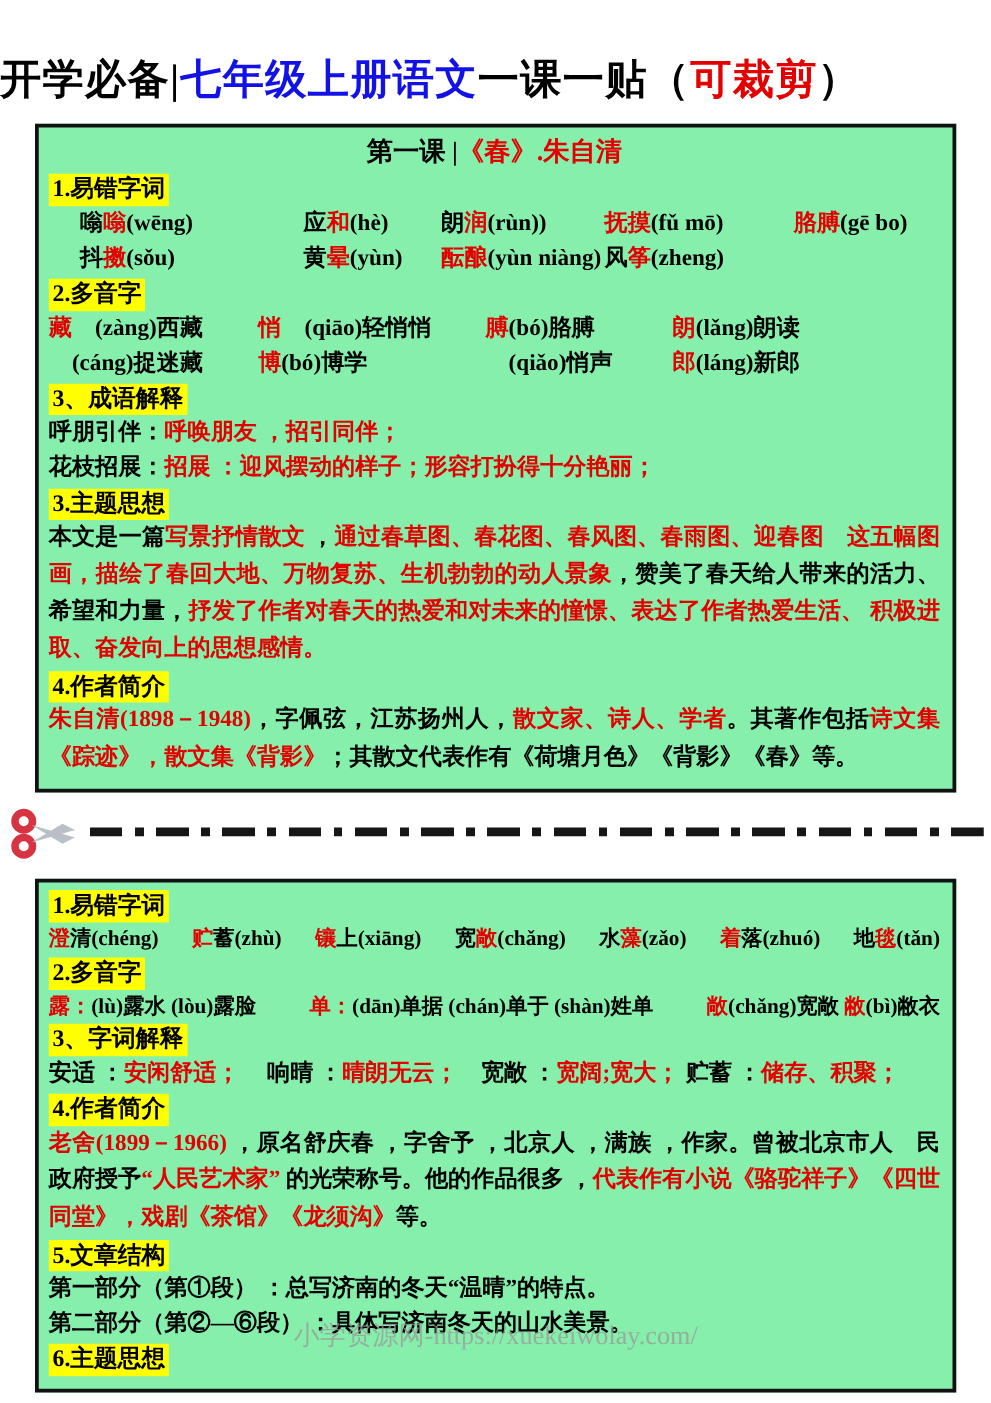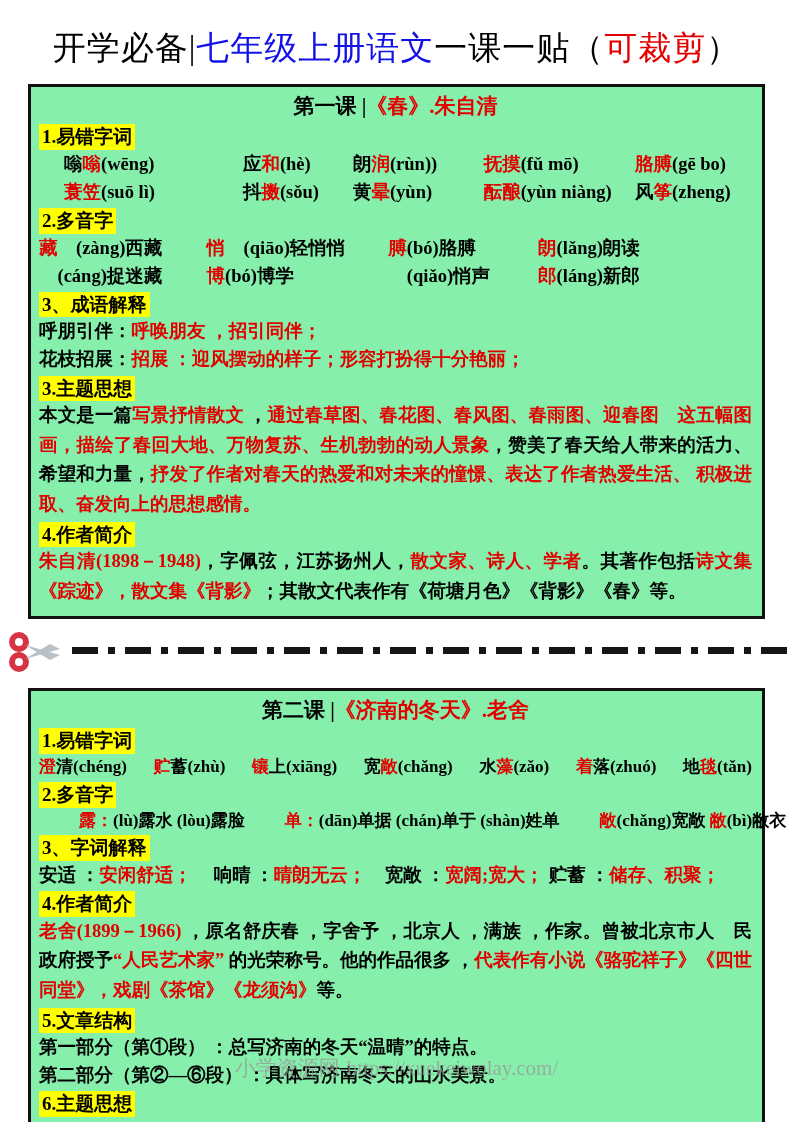--- a/index.html
+++ b/index.html
@@ -8,43 +8,43 @@
   }
   *{box-sizing:border-box; margin:0; padding:0;}
   html,body{background:#ffffff;}
   body{
     width:793px; height:1122px; overflow:hidden;
     font-family:"Liberation Serif","DejaVu Serif",serif;
     color:var(--ink);
   }
   .page{position:relative; width:793px; height:1122px; background:#fff; overflow:hidden;}
   .title{
-    text-align:center; font-size:33px; font-weight:400;
-    padding-top:26px; letter-spacing:1px; white-space:nowrap;
+    font-size:33px; font-weight:700;
+    padding-top:41px; letter-spacing:1px; white-space:nowrap;
   }
   .card{
     border:3px solid var(--border);
     margin:13px 28px 0 28px;
     padding:4px 10px 10px 8px;
     background:#86efac;
   }
   .card-title{text-align:center; font-size:21px; font-weight:700; margin:1px 0 2px 0;}
   .hl{
     display:inline-block; background:var(--hl);
     font-size:19px; font-weight:700; padding:0 3px; margin-top:2px; line-height:1.35;
   }
   .line, .cell{font-size:18.5px; font-weight:700; line-height:1.52; white-space:nowrap;}
   .para{font-size:18.5px; font-weight:700; line-height:1.6; text-align:justify;}
   .grid{display:grid; align-items:baseline;}
   .g-words1{grid-template-columns:26% 16% 19% 22% 17%;padding-left:25px;}
   .g-poly1{grid-template-columns:23.5% 25.5% 21% 30%;}
   .g-words2{grid-template-columns:repeat(7,auto); justify-content:space-between;}
   .g-words2 .cell{font-size:17px;}
   .g-poly2{grid-template-columns:auto auto auto; justify-content:space-between;}
-  .g-poly2 .cell{font-size:17px;margin-left:40px;}
+  .g-poly2 .cell{font-size:17px;}
   .g-defs2{grid-template-columns:24.5% 24% 23% 28.5%;}
   .seg-black{color:var(--ink);}
   .seg-red{color:var(--red);}
   .seg-blue{color:var(--blue);}
   .cutline{position:relative; height:46px; margin:10px 0 0 0;}
   .cutline .scissors{position:absolute; left:8px; top:1px;}
   .dashdot{
     position:absolute; left:72px; right:6px; top:18px; height:7px;
     background:repeating-linear-gradient(90deg,
       #161616 0 26px, transparent 26px 36px,
@@ -69,21 +69,20 @@
 
     <div><span class="hl">1.易错字词</span></div>
     <div class="grid g-words1">
       <span class="cell"><span class="seg-black">嗡</span><span class="seg-red">嗡</span><span class="seg-black">(wēng)</span></span>
       <span class="cell"><span class="seg-black">应</span><span class="seg-red">和</span><span class="seg-black">(hè)</span></span>
       <span class="cell"><span class="seg-black">朗</span><span class="seg-red">润</span><span class="seg-black">(rùn))</span></span>
       <span class="cell"><span class="seg-red">抚摸</span><span class="seg-black">(fǔ mō)</span></span>
       <span class="cell"><span class="seg-red">胳膊</span><span class="seg-black">(gē bo)</span></span>
     </div>
     <div class="grid g-words1">
-      <span class="cell"><span class="seg-red">蓑笠</span><span class="seg-black">(suō lì)</span></span>
       <span class="cell"><span class="seg-black">抖</span><span class="seg-red">擞</span><span class="seg-black">(sǒu)</span></span>
       <span class="cell"><span class="seg-black">黄</span><span class="seg-red">晕</span><span class="seg-black">(yùn)</span></span>
       <span class="cell"><span class="seg-red">酝酿</span><span class="seg-black">(yùn niàng)</span></span>
       <span class="cell"><span class="seg-black">风</span><span class="seg-red">筝</span><span class="seg-black">(zheng)</span></span>
     </div>
 
     <div><span class="hl">2.多音字</span></div>
     <div class="grid g-poly1">
       <span class="cell"><span class="seg-red">藏</span><span class="seg-black">　(zàng)西藏</span></span>
       <span class="cell"><span class="seg-red">悄</span><span class="seg-black">　(qiāo)轻悄悄</span></span>
@@ -112,21 +111,20 @@
     <svg class="scissors" width="62" height="44" viewBox="0 0 62 44" aria-hidden="true">
       <circle cx="11" cy="12" r="7" fill="none" stroke="#d63443" stroke-width="6"></circle>
       <circle cx="11" cy="32" r="7" fill="none" stroke="#d63443" stroke-width="6"></circle>
       <path d="M17 15 L52 25 L42 30 Z" fill="#b9c0c7"></path>
       <path d="M17 29 L52 19 L42 14 Z" fill="#b9c0c7"></path>
     </svg>
     <div class="dashdot"></div>
   </div>
 
   <section class="card">
-    <h2 class="card-title"><span class="seg-black">第二课 |</span><span class="seg-red">《济南的冬天》.老舍</span></h2>
 
     <div><span class="hl">1.易错字词</span></div>
     <div class="grid g-words2">
       <span class="cell"><span class="seg-red">澄</span><span class="seg-black">清(chéng)</span></span>
       <span class="cell"><span class="seg-red">贮</span><span class="seg-black">蓄(zhù)</span></span>
       <span class="cell"><span class="seg-red">镶</span><span class="seg-black">上(xiāng)</span></span>
       <span class="cell"><span class="seg-black">宽</span><span class="seg-red">敞</span><span class="seg-black">(chǎng)</span></span>
       <span class="cell"><span class="seg-black">水</span><span class="seg-red">藻</span><span class="seg-black">(zǎo)</span></span>
       <span class="cell"><span class="seg-red">着</span><span class="seg-black">落(zhuó)</span></span>
       <span class="cell"><span class="seg-black">地</span><span class="seg-red">毯</span><span class="seg-black">(tǎn)</span></span>

